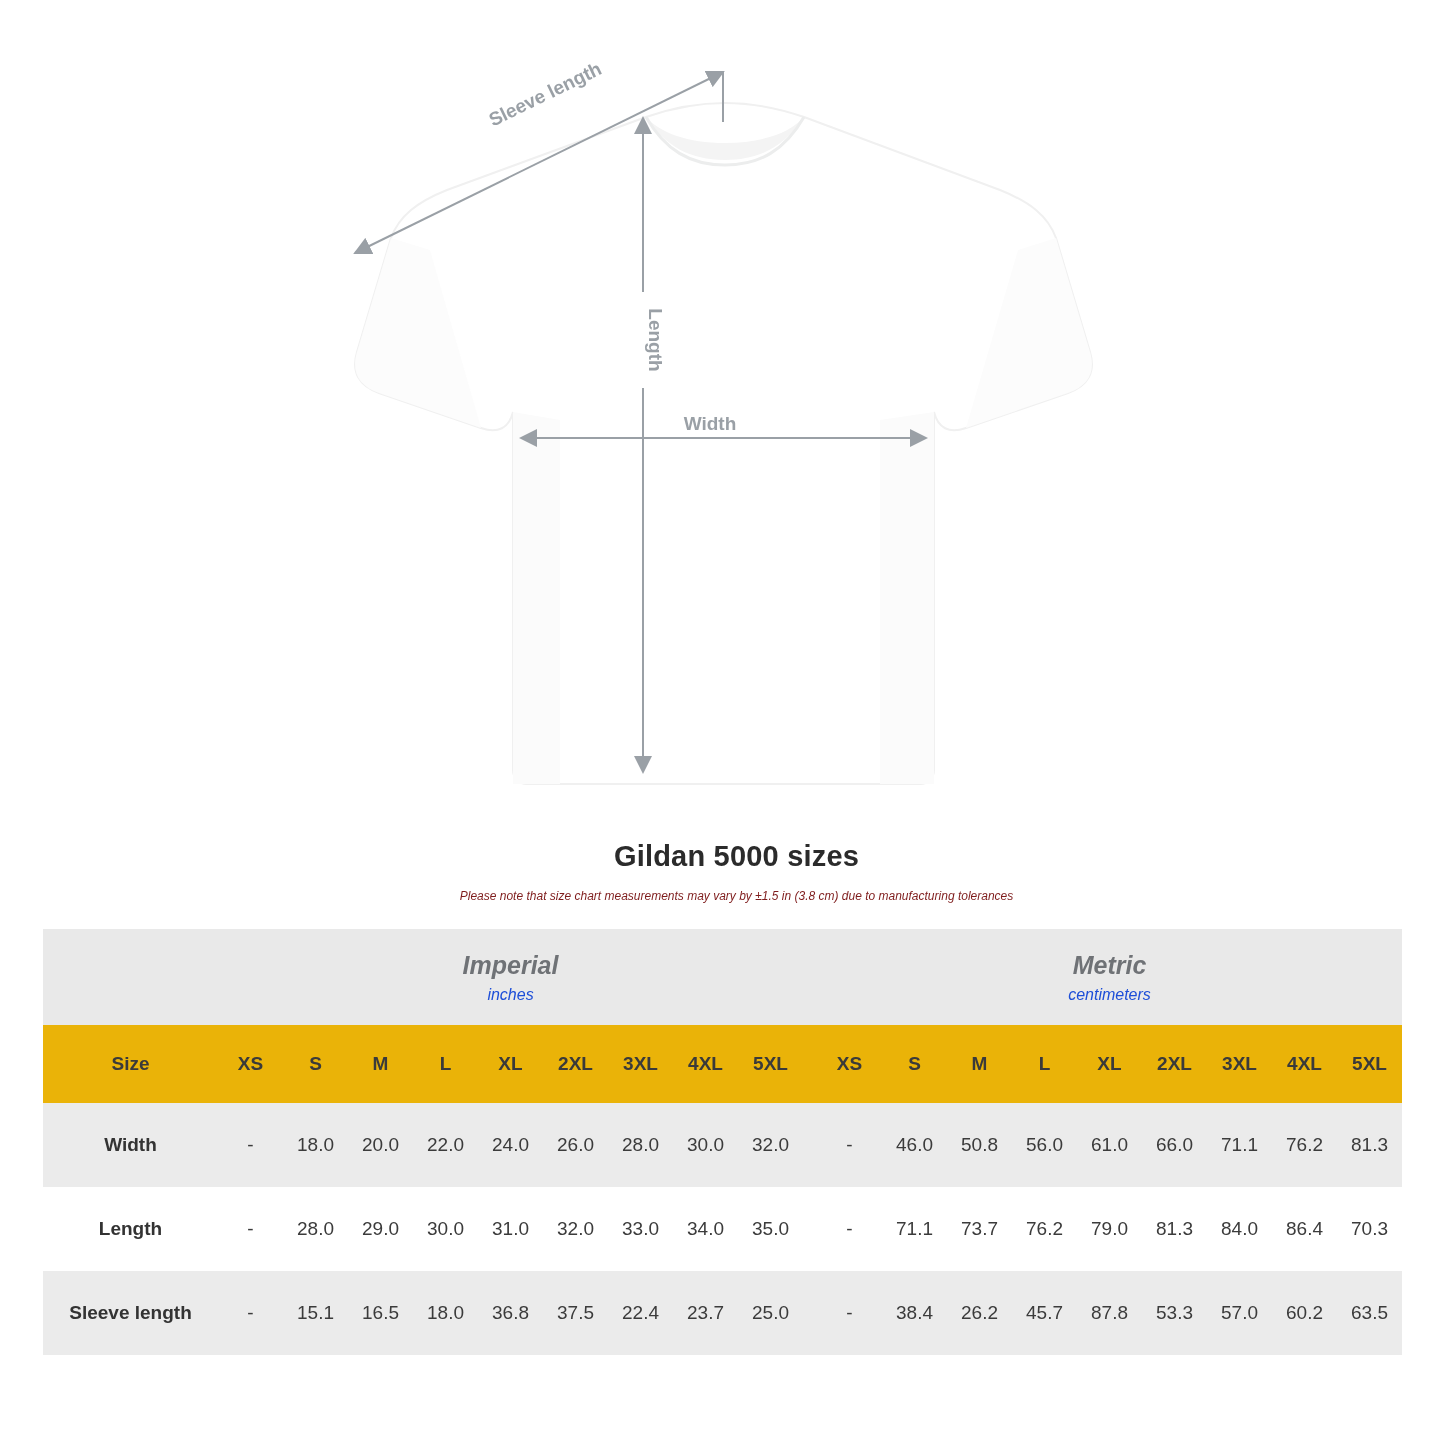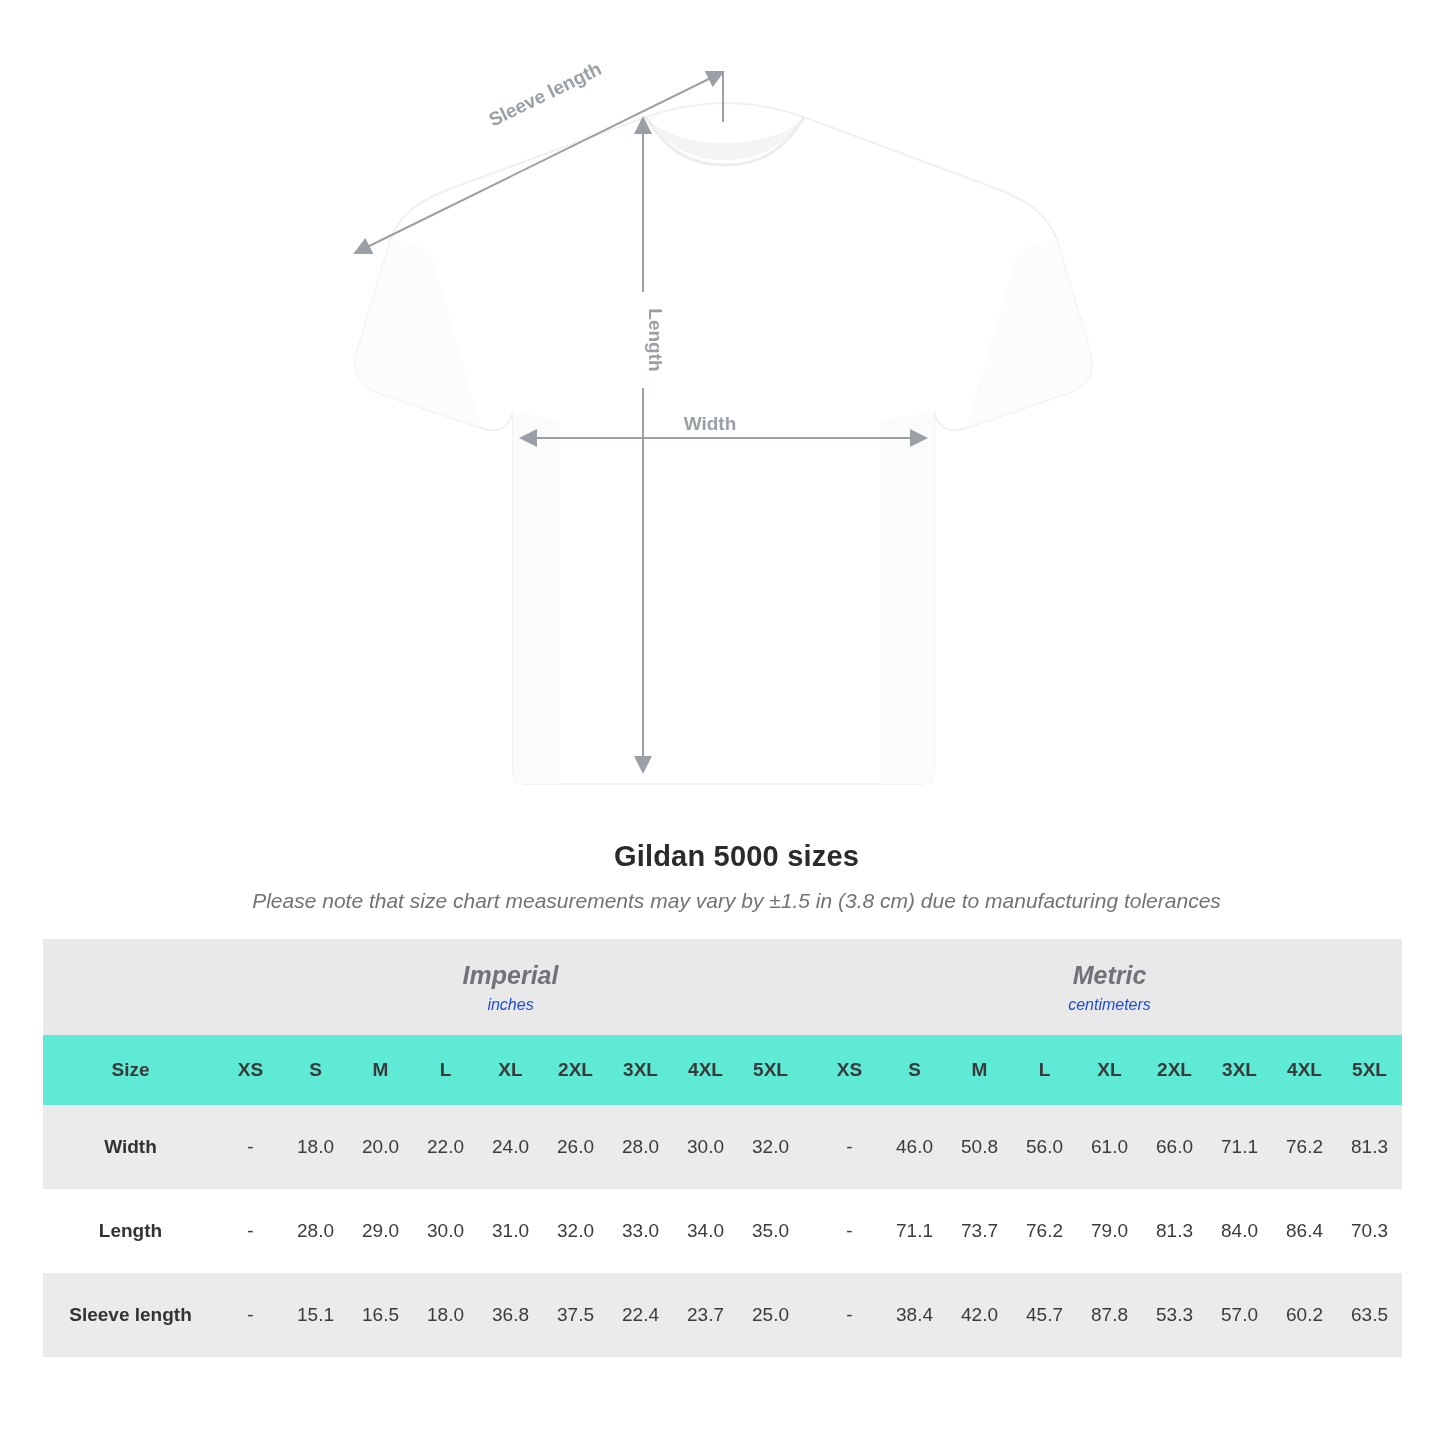--- a/index.html
+++ b/index.html
@@ -36,23 +36,23 @@
     margin-top: 10px;
     padding-left: 28px;
   }
   .chart-title {
     font-size: 29px;
     font-weight: bold;
     color: #2b2b2b;
     letter-spacing: 0.2px;
   }
   .chart-note {
-    font-size: 21px;
+    font-size: 12px;
     font-style: italic;
-    color: #737373;
+    color: #7f1d1d;
     margin-top: 16px;
   }
 
   
   .table-wrap {
     margin: 26px 43px 0 43px;
     width: 1359px;
   }
   table.size-table {
     border-collapse: collapse;
@@ -77,22 +77,22 @@
     line-height: 1.2;
   }
   .unit-sub {
     font-size: 16px;
     font-style: italic;
     color: #1d4ed8;
     margin-top: 6px;
   }
 
   .head-row td {
-    height: 70px;
-    background: #5eead4;
+    height: 78px;
+    background: #eab308;
     font-size: 19px;
     font-weight: bold;
     color: #3a3a3a;
   }
   .head-row td.rowlabel {
     font-size: 19px;
   }
 
   .data-row td {
     height: 84px;
@@ -281,21 +281,21 @@
           <td>16.5</td>
           <td>18.0</td>
           <td>36.8</td>
           <td>37.5</td>
           <td>22.4</td>
           <td>23.7</td>
           <td>25.0</td>
           <td></td>
           <td>-</td>
           <td>38.4</td>
-          <td>42.0</td>
+          <td>26.2</td>
           <td>45.7</td>
           <td>87.8</td>
           <td>53.3</td>
           <td>57.0</td>
           <td>60.2</td>
           <td>63.5</td>
         </tr>
       </tbody>
     </table>
   </div>

